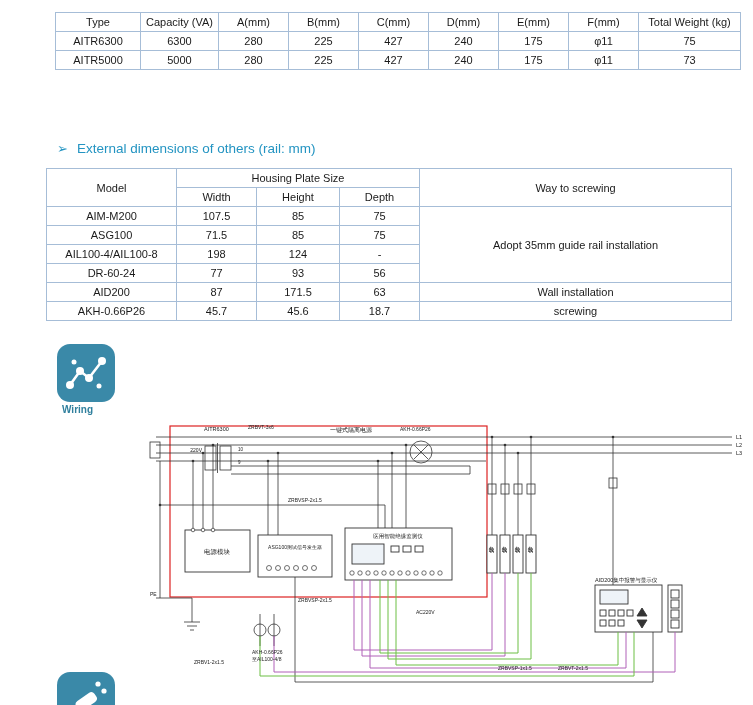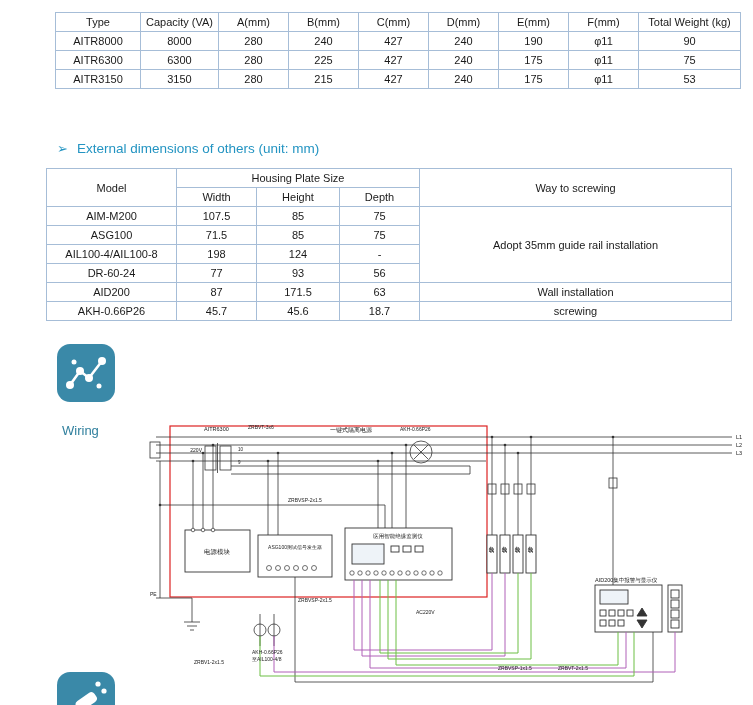--- a/index.html
+++ b/index.html
@@ -10,21 +10,21 @@
   .t2{left:46px;top:168px;width:685px;}
   .t1 th,.t1 td,.t2 th,.t2 td{
      border:1px solid #a6bdd7;text-align:center;vertical-align:middle;
      padding:0 2px;height:18px;font-weight:normal;overflow:hidden;white-space:nowrap;}
   .section-title{position:absolute;left:57px;top:141px;font-size:13.5px;color:#2394c2;
      display:flex;align-items:center;gap:9px;}
   .section-title .arrow{font-size:13px;color:#2394c2;}
   .icon-tile{position:absolute;width:58px;height:58px;border-radius:13px;background:#3a89a8;}
   .wiring-tile{left:57px;top:344px;}
   .bottom-tile{left:57px;top:672px;}
-  .wiring-label{position:absolute;left:62px;top:423px;font-size:13px;font-weight:normal;color:#2f7f9d;}
+  .wiring-label{position:absolute;left:62px;top:404px;font-size:10px;font-weight:bold;color:#2f7f9d;}
   .diagram{position:absolute;left:148px;top:418px;}
   .diagram text{fill:#222;stroke:none;}
 </style>
 </head>
 <body>
 
 <div class="page">
 
   <table class="t1">
     <colgroup>
@@ -46,58 +46,47 @@
         <th>B(mm)</th>
         <th>C(mm)</th>
         <th>D(mm)</th>
         <th>E(mm)</th>
         <th>F(mm)</th>
         <th>Total Weight (kg)</th>
       </tr>
     </thead>
     <tbody>
       <tr>
-        <td>AITR8000</td>
-        <td>8000</td>
-        <td>280</td>
-        <td>240</td>
-        <td>427</td>
-        <td>240</td>
-        <td>190</td>
-        <td>φ11</td>
-        <td>90</td>
-      </tr>
-      <tr>
         <td>AITR6300</td>
         <td>6300</td>
         <td>280</td>
         <td>225</td>
         <td>427</td>
         <td>240</td>
         <td>175</td>
         <td>φ11</td>
         <td>75</td>
       </tr>
       <tr>
-        <td>AITR3150</td>
-        <td>3150</td>
+        <td>AITR5000</td>
+        <td>5000</td>
         <td>280</td>
-        <td>215</td>
+        <td>225</td>
         <td>427</td>
         <td>240</td>
         <td>175</td>
         <td>φ11</td>
-        <td>53</td>
+        <td>73</td>
       </tr>
     </tbody>
   </table>
 
   <div class="section-title">
     <span class="arrow">➢</span>
-    <span>External dimensions of others (unit: mm)</span>
+    <span>External dimensions of others (rail: mm)</span>
   </div>
 
   <table class="t2">
     <colgroup>
       <col style="width:130px">
         <col style="width:80px">
         <col style="width:83px">
         <col style="width:80px">
       <col style="width:312px">
     </colgroup>

